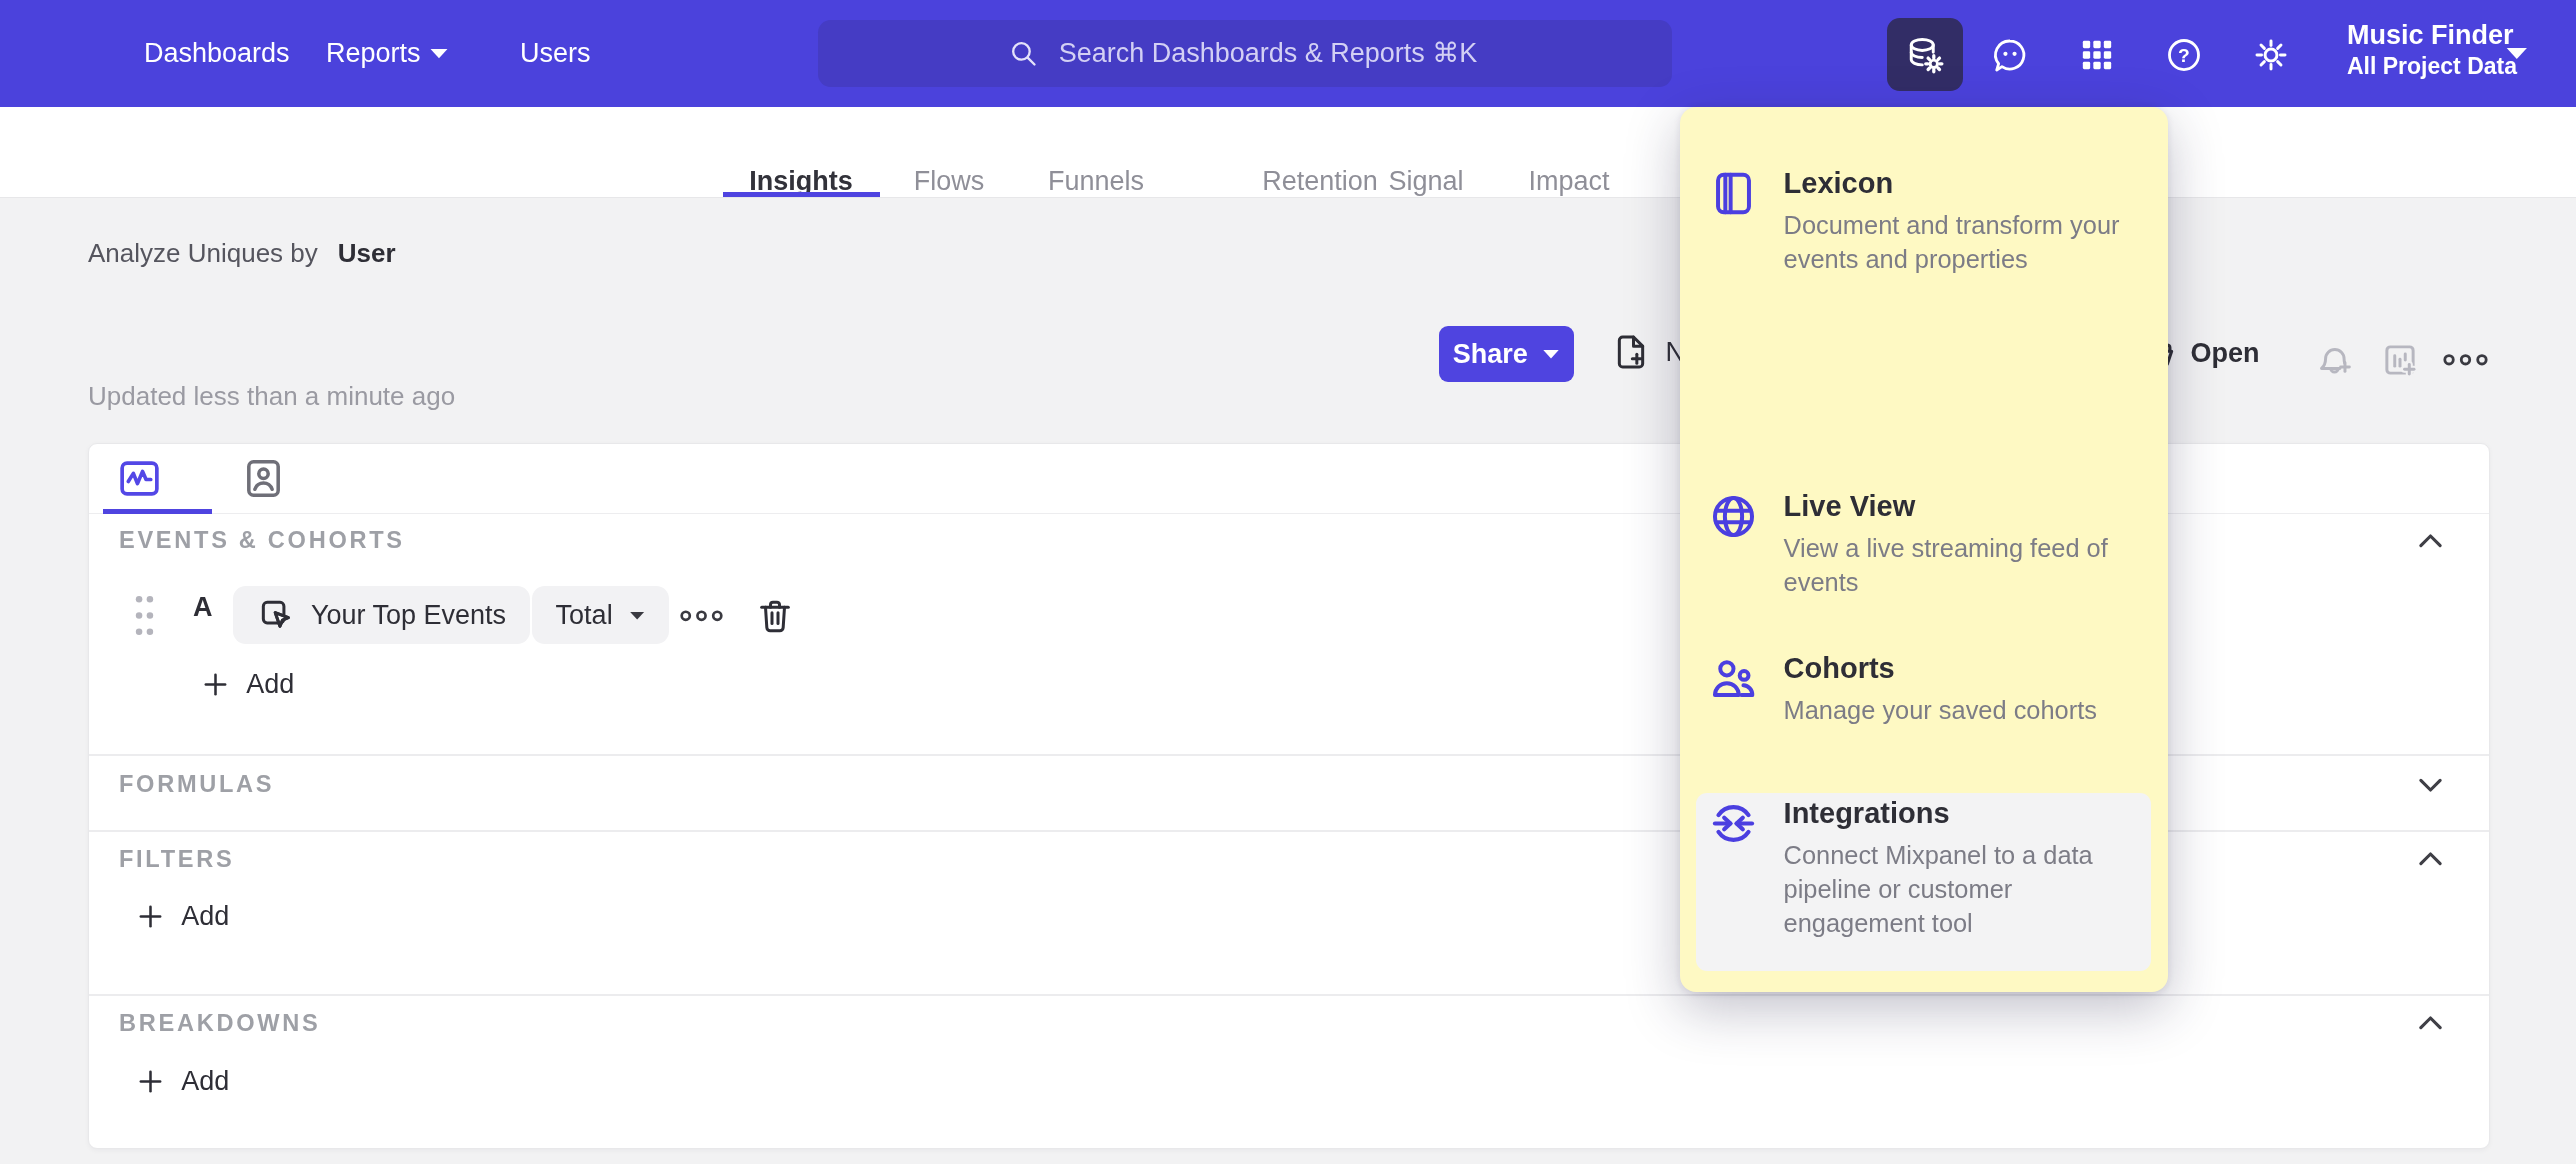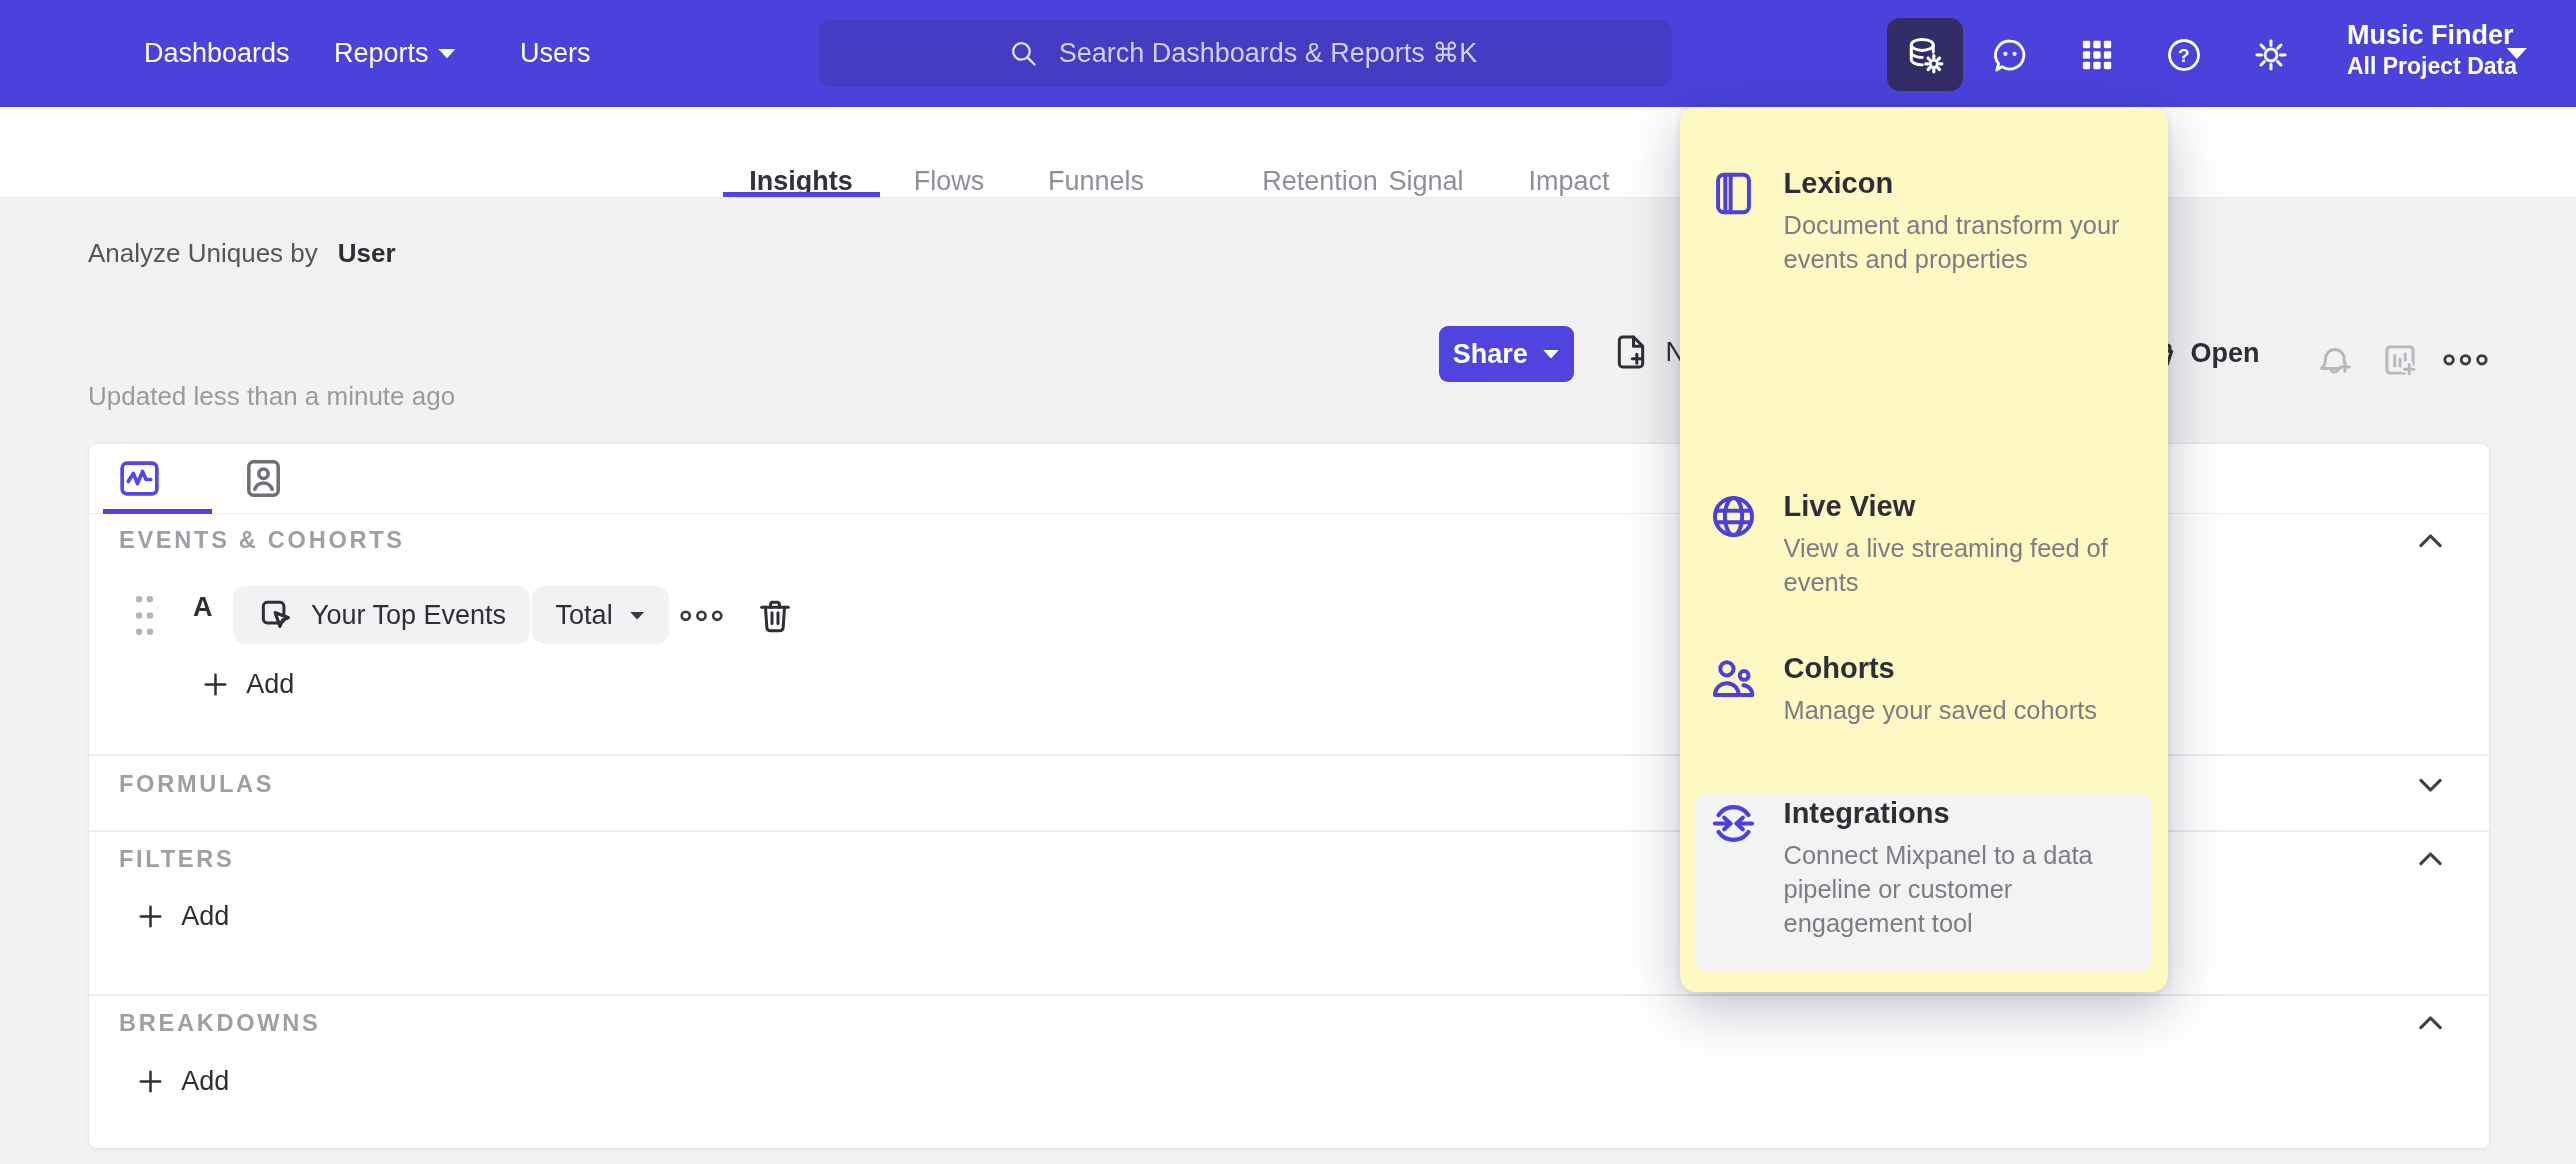--- a/index.html
+++ b/index.html
@@ -78,21 +78,21 @@
 
 <div class="screen">
 
   <div class="topnav">
     <div class="logo">
       
     </div>
     <div class="nav-item" style="left:144px;">
       <span>Dashboards</span>
     </div>
-    <div class="nav-item" style="left:334px;gap:8px;">
+    <div class="nav-item" style="left:326px;gap:8px;">
       <span>Reports</span>
       <svg width="20" height="12.7" viewBox="0 0 14 9">
           <polygon points="1,1.5 13,1.5 7,8" fill="#fff"></polygon>
         </svg>
     </div>
     <div class="nav-item" style="left:520px;">
       <span>Users</span>
     </div>
 
     <div class="searchbox">

